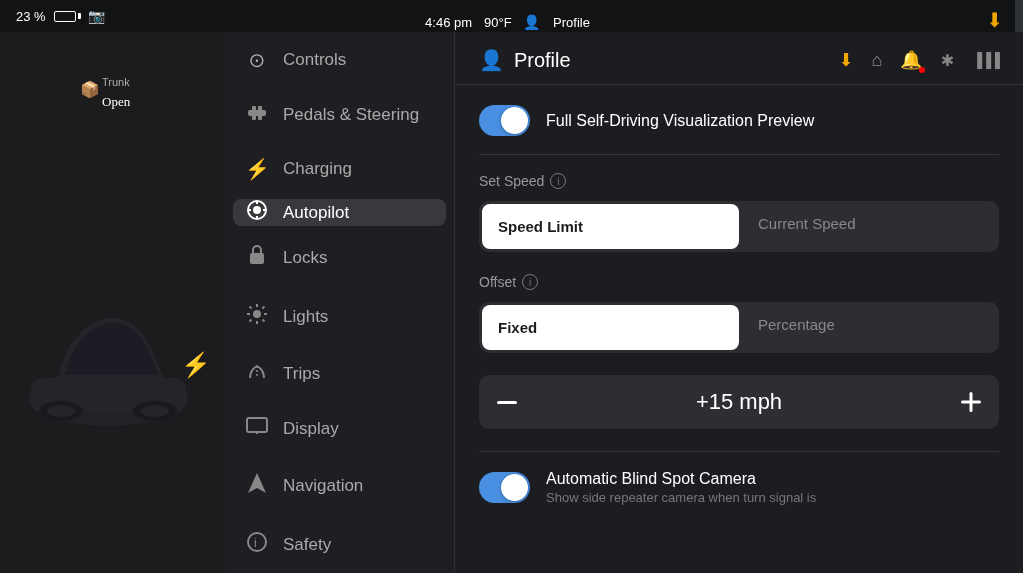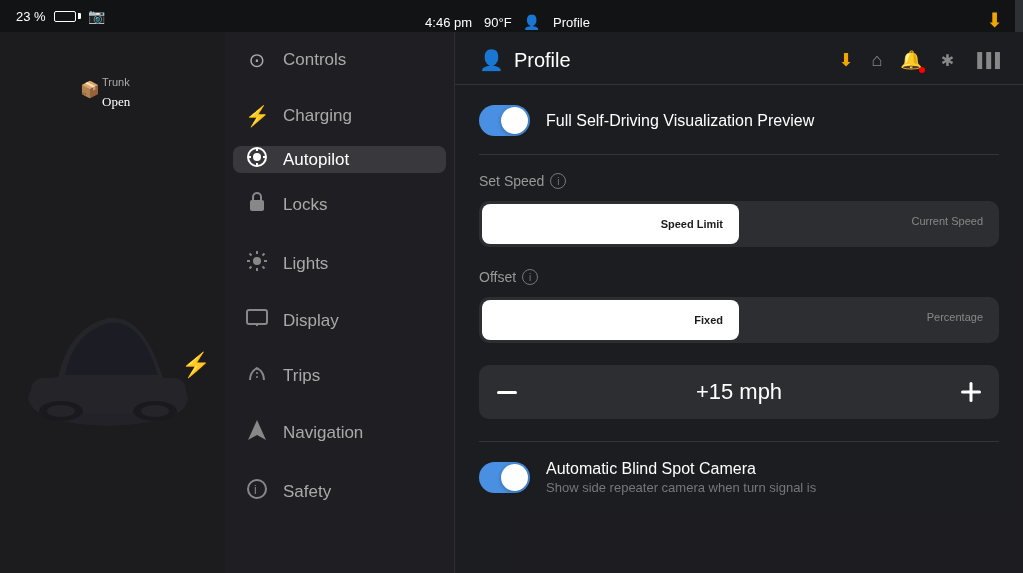--- a/index.html
+++ b/index.html
@@ -267,23 +267,23 @@
     .btn-group {
       display: flex;
       background: rgba(255,255,255,0.08);
       border-radius: 10px;
       overflow: hidden;
       margin-bottom: 22px;
     }
     .btn-group-item {
       flex: 1;
       padding: 14px 16px;
-      text-align: right;
+      text-align: left;
       color: #888;
-      font-size: 11px;
+      font-size: 15px;
       cursor: pointer;
       border-radius: 8px;
     }
     .btn-group-item.active {
       background: white;
       color: #1c1c1e;
       font-weight: 600;
       border-radius: 8px;
       margin: 3px;
     }
@@ -385,20 +385,30 @@
   </div>
 </div>
 
 <div class="sidebar">
 
   <div class="nav-item">
     <span class="nav-icon">⊙</span>
     <span>Controls</span>
   </div>
 
+  <div class="nav-item">
+    <span class="nav-icon" style="font-size:15px;">
+      <svg width="22" height="18" viewBox="0 0 22 18" fill="none">
+        <rect x="2" y="6" width="18" height="6" rx="2" fill="#888"></rect>
+        <rect x="6" y="2" width="4" height="14" rx="1" fill="#888"></rect>
+        <rect x="12" y="2" width="4" height="14" rx="1" fill="#888"></rect>
+      </svg>
+    </span>
+    <span>Pedals &amp; Steering</span>
+  </div>
 
   <div class="nav-item">
     <span class="nav-icon">⚡</span>
     <span>Charging</span>
   </div>
 
   <div class="nav-item active">
     <span class="nav-icon">
       <svg width="22" height="22" viewBox="0 0 22 22" fill="none">
         <circle cx="11" cy="11" r="9" stroke="white" stroke-width="2"></circle>
@@ -435,36 +445,36 @@
         <line x1="18.5" y1="3.5" x2="16.5" y2="5.5" stroke="#888" stroke-width="2"></line>
         <line x1="5.5" y1="16.5" x2="3.5" y2="18.5" stroke="#888" stroke-width="2"></line>
       </svg>
     </span>
     <span>Lights</span>
   </div>
 
   <div class="nav-item">
     <span class="nav-icon">
       <svg width="22" height="18" viewBox="0 0 22 18" fill="none">
+        <path d="M4 16 Q4 8 11 4 Q18 8 18 16" stroke="#888" stroke-width="2" fill="none"></path>
+        <line x1="11" y1="4" x2="11" y2="16" stroke="#888" stroke-width="1.5" stroke-dasharray="2 2"></line>
+      </svg>
+    </span>
+    <span>Trips</span>
+  </div>
+
+  <div class="nav-item">
+    <span class="nav-icon">
+      <svg width="22" height="18" viewBox="0 0 22 18" fill="none">
         <rect x="1" y="1" width="20" height="14" rx="2" stroke="#888" stroke-width="2"></rect>
         <line x1="8" y1="15" x2="14" y2="15" stroke="#888" stroke-width="2"></line>
         <line x1="11" y1="15" x2="11" y2="17" stroke="#888" stroke-width="2"></line>
       </svg>
     </span>
     <span>Display</span>
-  </div>
-
-  <div class="nav-item">
-    <span class="nav-icon">
-      <svg width="22" height="18" viewBox="0 0 22 18" fill="none">
-        <path d="M4 16 Q4 8 11 4 Q18 8 18 16" stroke="#888" stroke-width="2" fill="none"></path>
-        <line x1="11" y1="4" x2="11" y2="16" stroke="#888" stroke-width="1.5" stroke-dasharray="2 2"></line>
-      </svg>
-    </span>
-    <span>Trips</span>
   </div>
 
   <div class="nav-item">
     <span class="nav-icon">
       <svg width="18" height="22" viewBox="0 0 18 22" fill="none">
         <polygon points="9,1 18,21 9,16 0,21" fill="#888"></polygon>
       </svg>
     </span>
     <span>Navigation</span>
   </div>

